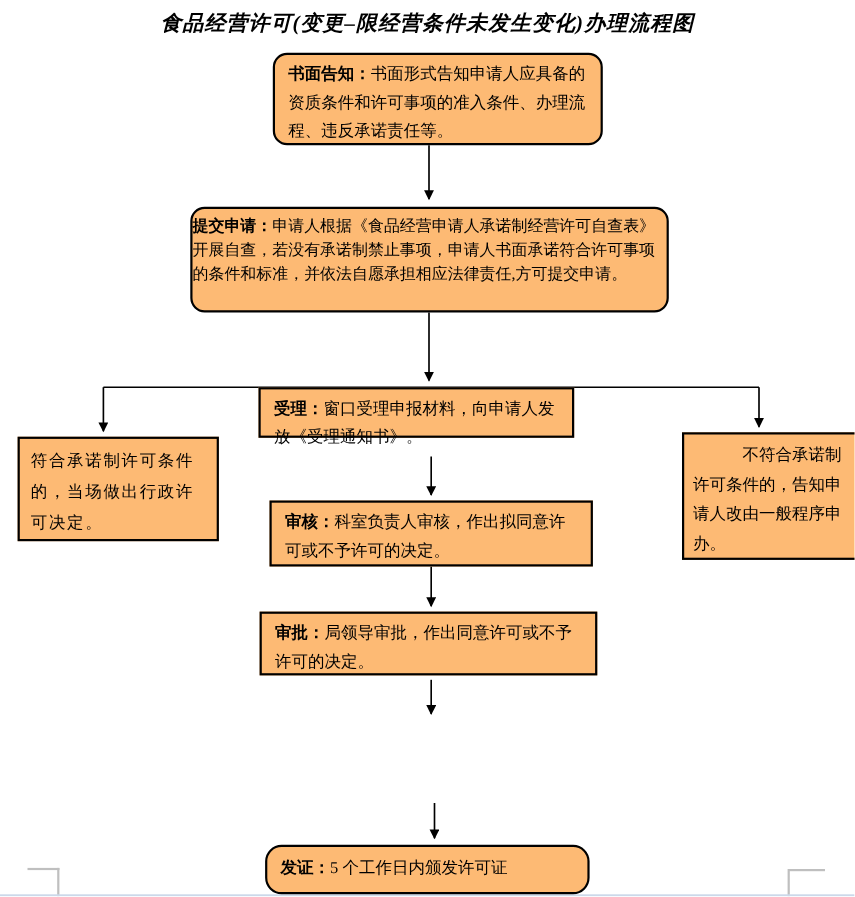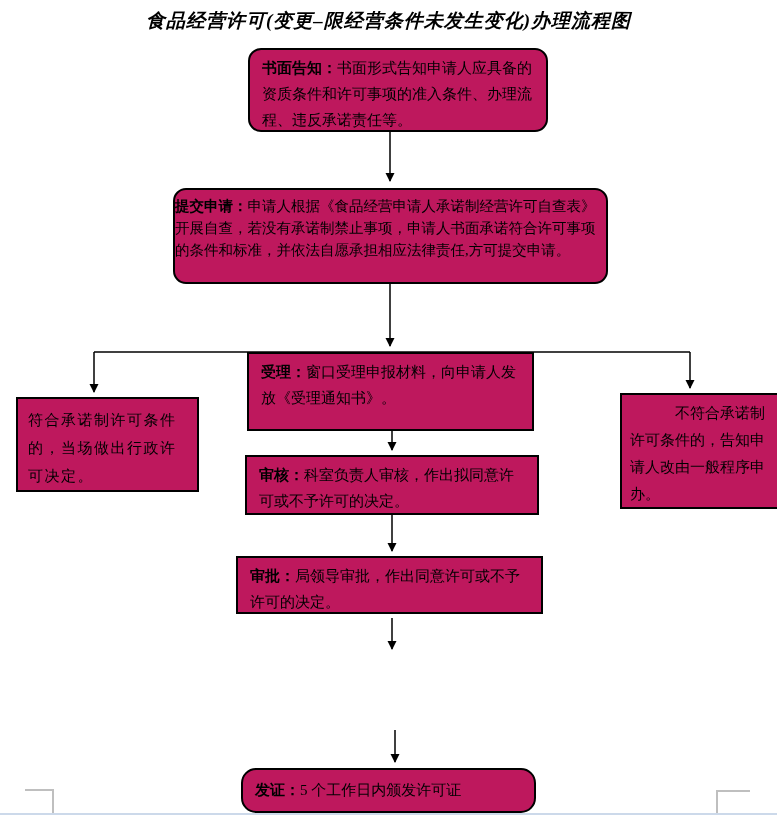--- a/index.html
+++ b/index.html
@@ -1,27 +1,27 @@
 <!DOCTYPE html>
 <html><head>
 <meta charset="utf-8">
 <style>
   html,body{margin:0;padding:0;background:#fff;}
   .canvas{position:relative;width:777px;height:815px;background:#fff;overflow:hidden;
           font-family:"Liberation Serif","DejaVu Serif",serif;color:#000;}
   .title{position:absolute;left:0;top:8px;width:777px;text-align:center;
          font-size:19px;font-weight:bold;letter-spacing:1px;font-style:italic;}
   svg.connectors{position:absolute;left:0;top:0;z-index:1;}
-  .node{position:absolute;z-index:2;background:#be185d;border:2px solid #000;
+  .node{position:absolute;z-index:2;background:#fdba74;border:2px solid #000;
         box-sizing:border-box;font-size:15px;line-height:26px;padding:5px 12px;}
   .rounded{border-radius:13px;}
   .lbl{font-weight:bold;}
   #node-notify{left:248px;top:48px;width:300px;height:84px;}
   #node-submit{left:173px;top:188px;width:435px;height:96px;font-size:14.5px;line-height:22px;padding:5px 0;}
-  #node-accept{left:247px;top:352px;width:287px;height:79px;line-height:26px;}
+  #node-accept{left:235px;top:352px;width:287px;height:46px;line-height:26px;}
   #node-onsite{left:16px;top:397px;width:183px;height:95px;line-height:28px;padding:7px 10px;letter-spacing:1.5px;}
   #node-reject{left:620px;top:393px;width:164px;height:116px;line-height:27px;padding:6px 8px;text-indent:3em;font-family:Liberation Mono, monospace;}
   #node-reject .txt{display:inline;}
   #node-review{left:245px;top:455px;width:294px;height:60px;}
   #node-approve{left:236px;top:556px;width:307px;height:58px;}
   #node-make{left:240px;top:654px;width:301px;height:50px;line-height:35px;
              font-size:13.5px;white-space:nowrap;letter-spacing:0.5px;}
   #node-issue{left:241px;top:768px;width:295px;height:45px;line-height:31px;border-radius:15px;}
   .mark{position:absolute;z-index:0;background:#bfbfbf;}
   #mark-bl-h{left:25px;top:789px;width:29px;height:2px;}

